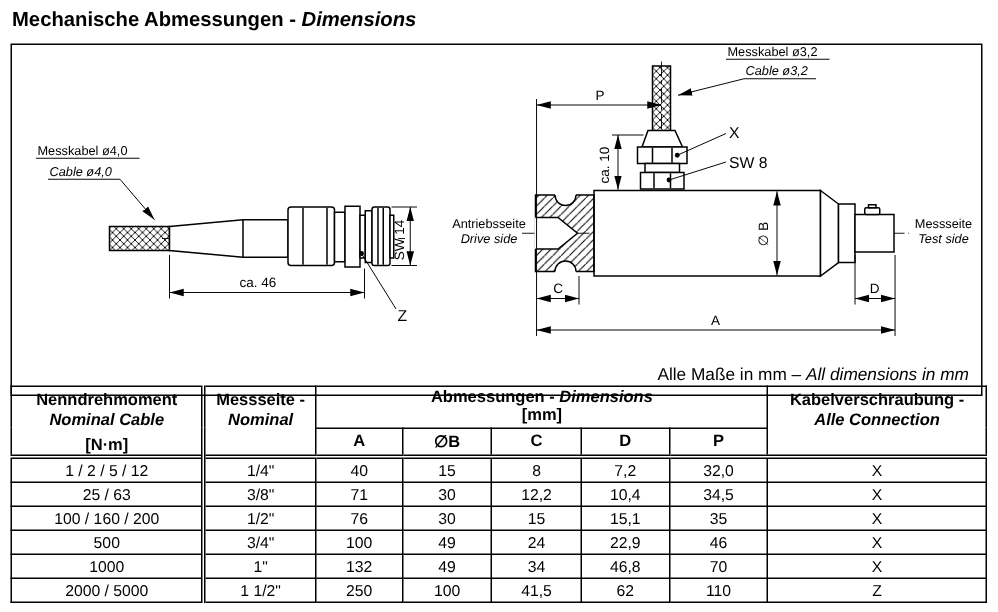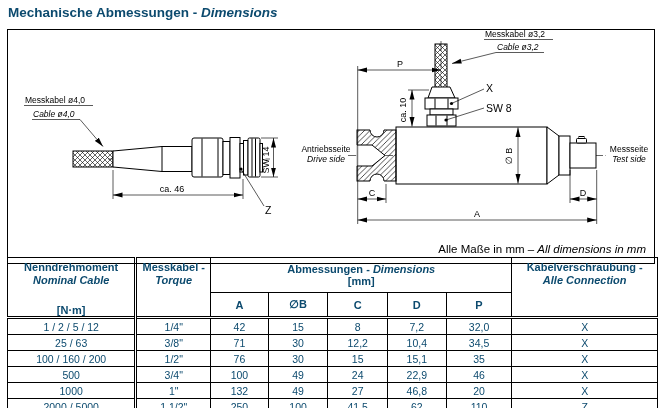--- a/index.html
+++ b/index.html
@@ -1,17 +1,17 @@
 <!DOCTYPE html>
 <html><head>
 <meta charset="utf-8">
 <style>
   html,body{margin:0;padding:0;background:#fff;}
   .page{position:relative;width:665px;height:408px;background:#fff;
-        font-family:"Liberation Sans",sans-serif;color:#0c4a6e;overflow:hidden;text-decoration:underline;}
+        font-family:"Liberation Sans",sans-serif;color:#000000;overflow:hidden;text-decoration:underline;}
   .title{position:absolute;left:8px;top:5px;font-size:13.5px;font-weight:bold;}
   .title .it{font-style:italic;}
   .frame{position:absolute;left:7px;top:29px;width:648px;height:235px;
          border:1px solid #000;box-sizing:border-box;}
   svg{font-family:"Liberation Sans",sans-serif;}
   svg text{fill:#000;}
   .t8{font-size:8.5px;}
   .t9{font-size:9px;}
   .t10{font-size:10.5px;}
   .t11{font-size:11.5px;}
@@ -23,21 +23,21 @@
   .dim{stroke:#000;stroke-width:0.65px;fill:none;}
   .cl{stroke:#000;stroke-width:0.6px;fill:none;stroke-dasharray:10 2.5 2.5 2.5;}
   .spec{position:absolute;left:7px;top:257px;}
   table{border-collapse:collapse;table-layout:fixed;width:651px;font-size:10.5px;}
   th,td{border:1px solid #000;padding:0 2px;text-align:center;vertical-align:middle;
         overflow:hidden;white-space:nowrap;}
   th{font-size:11px;font-weight:bold;}
   .hspan{vertical-align:top;padding-top:3px;}
   .hline{line-height:12.5px;}
   .hit{font-style:italic;}
-  .unit{margin-top:18px;font-weight:bold;}
+  .unit{margin-top:5px;font-weight:bold;}
   .dbl-l{border-left:3px double #000;}
   tbody tr td{height:15px;}
   tbody tr:first-child td{border-top:3px double #000;}
   .grp{height:26px;}
   .sub th{height:17px;}
 </style>
 </head>
 <body>
 
 <div class="page">
@@ -226,22 +226,22 @@
           <col style="width:144px">
       </colgroup>
       <thead>
         <tr>
           <th rowspan="2" class="hspan">
             <div class="hline">Nenndrehmoment</div>
             <div class="hline hit">Nominal Cable</div>
             <div class="unit">[N·m]</div>
           </th>
           <th rowspan="2" class="hspan dbl-l">
-            <div class="hline">Messkabel -</div>
-            <div class="hline hit">Torque</div>
+            <div class="hline">Messseite -</div>
+            <div class="hline hit">Nominal</div>
           </th>
           <th colspan="5" class="grp">
             <div class="hline"><span>Abmessungen - </span><span class="hit">Dimensions</span></div>
             <div class="hline">[mm]</div>
           </th>
           <th rowspan="2" class="hspan">
             <div class="hline">Kabelverschraubung -</div>
             <div class="hline hit">Alle Connection</div>
           </th>
         </tr>
@@ -250,21 +250,21 @@
           <th>∅B</th>
           <th>C</th>
           <th>D</th>
           <th>P</th>
         </tr>
       </thead>
       <tbody>
         <tr>
           <td>1 / 2 / 5 / 12</td>
           <td class="dbl-l">1/4"</td>
-          <td>42</td>
+          <td>40</td>
           <td>15</td>
           <td>8</td>
           <td>7,2</td>
           <td>32,0</td>
           <td>X</td>
         </tr>
         <tr>
           <td>25 / 63</td>
           <td class="dbl-l">3/8"</td>
           <td>71</td>
@@ -292,23 +292,23 @@
           <td>24</td>
           <td>22,9</td>
           <td>46</td>
           <td>X</td>
         </tr>
         <tr>
           <td>1000</td>
           <td class="dbl-l">1"</td>
           <td>132</td>
           <td>49</td>
-          <td>27</td>
+          <td>34</td>
           <td>46,8</td>
-          <td>20</td>
+          <td>70</td>
           <td>X</td>
         </tr>
         <tr>
           <td>2000 / 5000</td>
           <td class="dbl-l">1 1/2"</td>
           <td>250</td>
           <td>100</td>
           <td>41,5</td>
           <td>62</td>
           <td>110</td>

